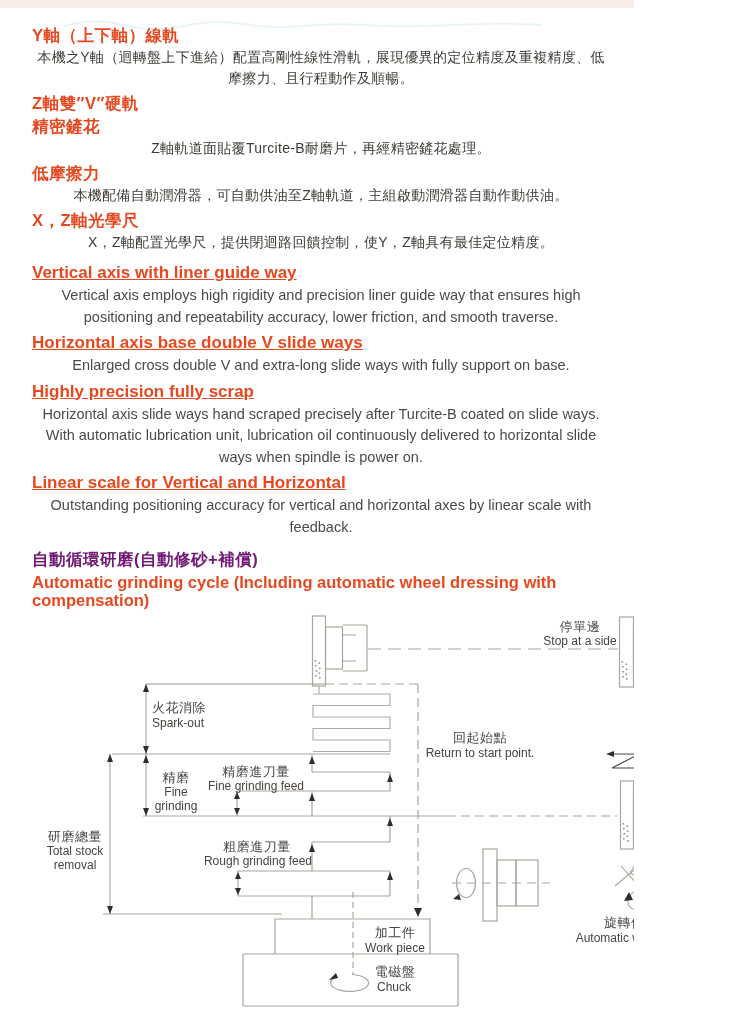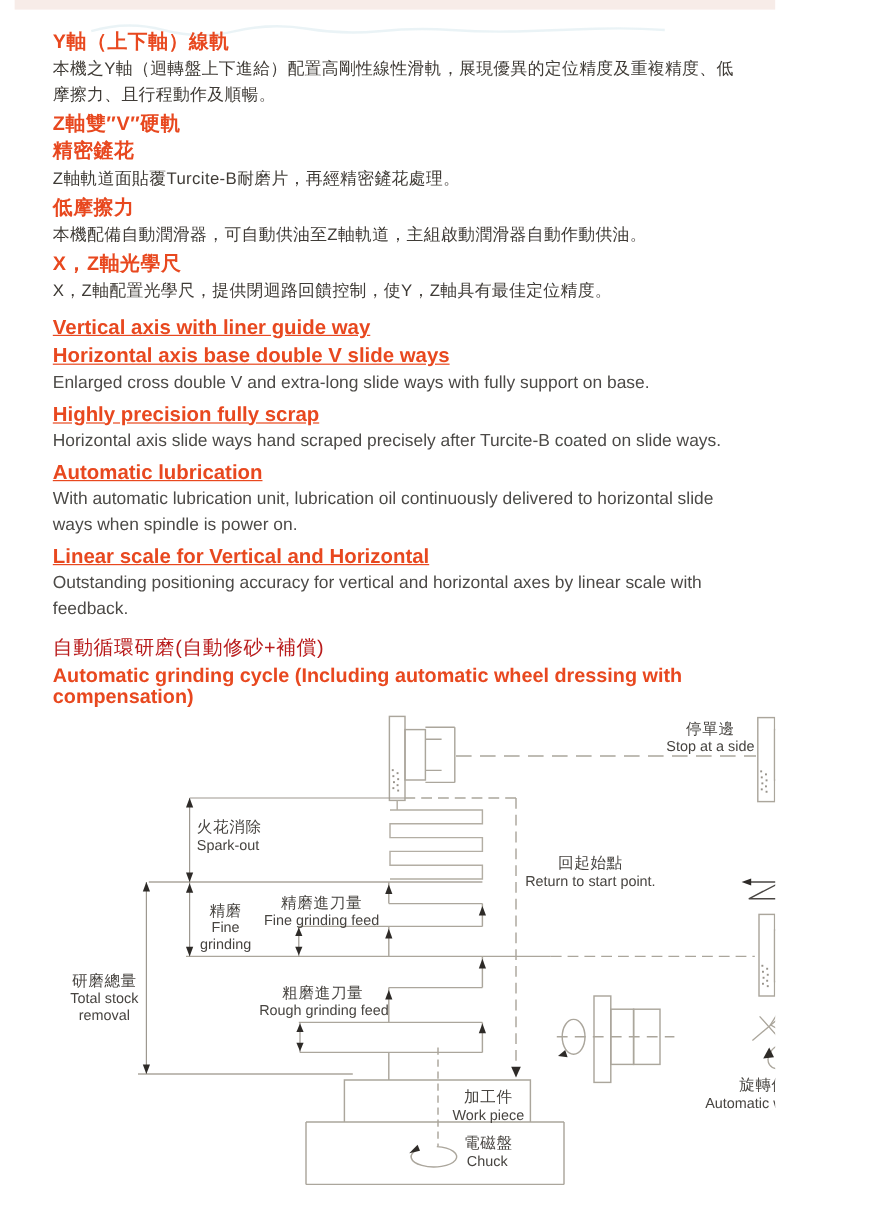--- a/index.html
+++ b/index.html
@@ -1,29 +1,29 @@
 <!DOCTYPE html>
 <html><head>
 <meta charset="utf-8">
 <style>
   html,body{margin:0;padding:0;}
   body{background:#ffffff;font-family:"Liberation Sans","DejaVu Sans",sans-serif;}
-  .page{position:relative;width:634px;height:1010px;background:#ffffff;overflow:hidden;margin-left:12px;}
+  .page{position:relative;width:634px;height:1010px;background:#ffffff;overflow:hidden;}
   .top-band{position:absolute;top:0;left:0;width:737px;height:8px;background:#f7ece8;}
   .wave{position:absolute;top:14px;left:62px;pointer-events:none;}
   .content{position:relative;padding:26px 24px 0 32px;}
   .feat h2{font-weight:bold;color:#e8481f;}
-  .feat p{margin:0;}
+  .feat p{margin:0;text-align:center;}
   .feat.zh h2{font-size:16.5px;line-height:18px;margin:5px 0 3px;letter-spacing:.5px;}
   .feat.zh p{font-size:14px;line-height:21px;color:#3f3b36;letter-spacing:.3px;}
   .feat.zh:first-child h2{margin-top:0;}
   .feat.en h2{font-size:17px;line-height:18px;margin:6px 0 3px;text-decoration:underline;}
   .feat.en p{font-size:14.5px;line-height:21.5px;color:#4c4a47;}
   .feat.en.first h2{margin-top:11px;}
-  .cycle-title-zh{font-size:16.5px;line-height:18px;font-weight:normal;color:#b91c1c;margin:12px 0 2px;letter-spacing:.5px;}
+  .cycle-title-zh{font-size:16.5px;line-height:18px;font-weight:bold;color:#701a75;margin:12px 0 2px;letter-spacing:.5px;}
   .cycle-title-en{font-size:16.5px;line-height:18px;font-weight:bold;color:#e8481f;margin:5px 0 0;}
   .diagram{display:block;margin-top:2px;}
   .diagram text{fill:#474440;}
   .diagram .zh-lab{font-size:13px;letter-spacing:.5px;}
   .diagram .en-lab{font-size:12px;}
 </style>
 </head>
 <body>
 
 <div class="page">
@@ -50,31 +50,31 @@
       <h2>低摩擦力</h2>
       <p>本機配備自動潤滑器，可自動供油至Z軸軌道，主組啟動潤滑器自動作動供油。</p>
     </section>
     <section class="feat zh">
       <h2>X，Z軸光學尺</h2>
       <p>X，Z軸配置光學尺，提供閉迴路回饋控制，使Y，Z軸具有最佳定位精度。</p>
     </section>
 
     <section class="feat en first">
       <h2>Vertical axis with liner guide way</h2>
+      <p>Vertical axis employs high rigidity and precision liner guide way that ensures high positioning and repeatability accuracy, lower friction, and smooth traverse.</p>
     </section>
     <section class="feat en">
       <h2>Horizontal axis base double V slide ways</h2>
       <p>Enlarged cross double V and extra-long slide ways with fully support on base.</p>
     </section>
     <section class="feat en">
       <h2>Highly precision fully scrap</h2>
       <p>Horizontal axis slide ways hand scraped precisely after Turcite-B coated on slide ways.</p>
     </section>
     <section class="feat en">
-      <h2>Automatic lubrication</h2>
       <p>With automatic lubrication unit, lubrication oil continuously delivered to horizontal slide ways when spindle is power on.</p>
     </section>
     <section class="feat en">
       <h2>Linear scale for Vertical and Horizontal</h2>
       <p>Outstanding positioning accuracy for vertical and horizontal axes by linear scale with feedback.</p>
     </section>
 
     <h2 class="cycle-title-zh">自動循環研磨(自動修砂+補償)</h2>
     <h2 class="cycle-title-en">Automatic grinding cycle (Including automatic wheel dressing with compensation)</h2>
   </div>

